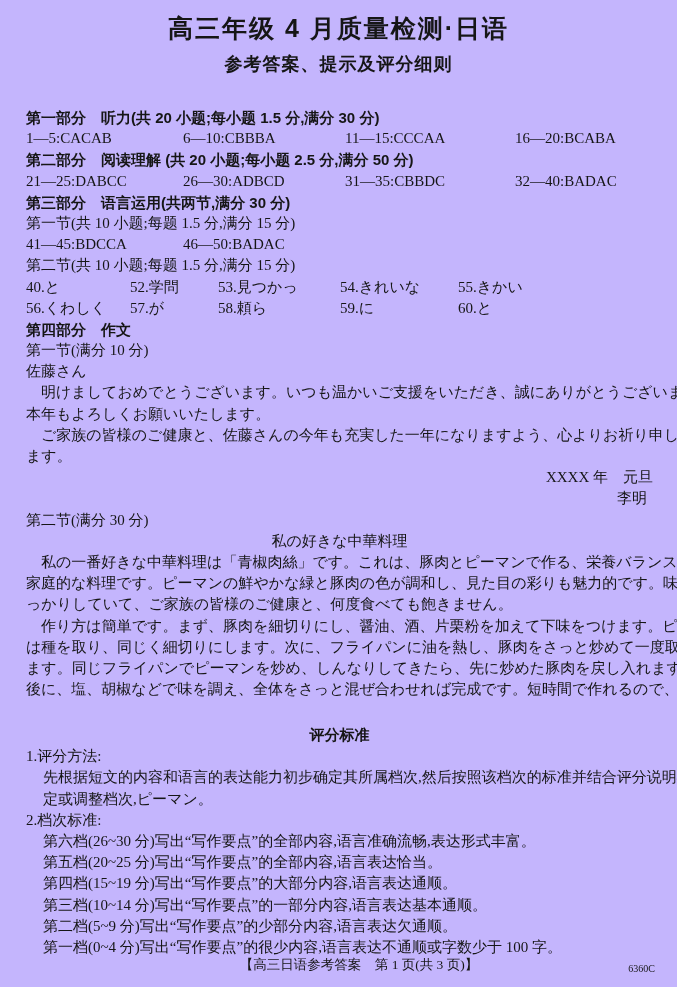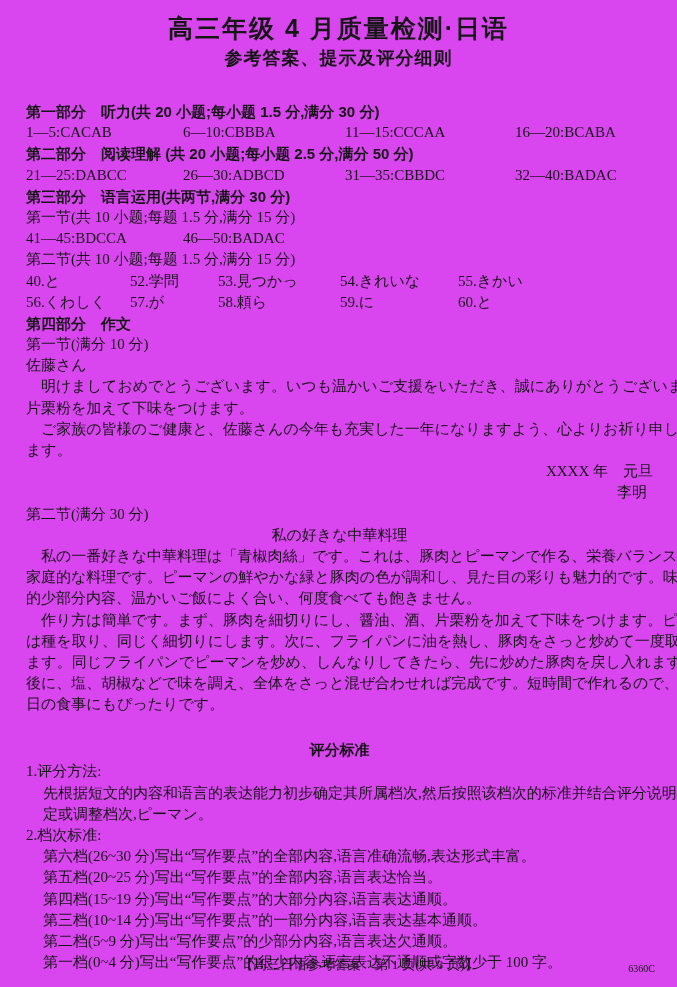--- a/index.html
+++ b/index.html
@@ -1,30 +1,30 @@
 <!DOCTYPE html>
 <html><head>
 <meta charset="utf-8">
 <style>
   html,body{margin:0;padding:0;background:#ffffff;}
   .page{
     position:relative;
     width:677px;height:987px;
-    background:#d946ef;
+    background:#c4b5fd;
     color:#161616;
     font-family:"Liberation Serif","DejaVu Serif",serif;
     overflow:hidden;
   }
   .titleblock{padding-top:12px;text-align:center;}
   .doc-title{
     font-size:25px;font-weight:bold;letter-spacing:2px;
     font-family:"Liberation Sans","DejaVu Sans",sans-serif;
   }
   .doc-subtitle{
-    font-size:18px;font-weight:bold;letter-spacing:1px;margin-top:1px;
+    font-size:18px;font-weight:bold;letter-spacing:1px;margin-top:7px;
     font-family:"Liberation Sans","DejaVu Sans",sans-serif;
   }
   .content{padding:31px 24px 0 26px;}
   .line{
     font-size:15px;line-height:21.2px;height:21.2px;
     white-space:nowrap;
   }
   .part{
     font-weight:bold;
     font-family:"Liberation Sans","DejaVu Sans",sans-serif;
@@ -105,36 +105,35 @@
       <span>58.頼ら</span>
       <span>59.に</span>
       <span>60.と</span>
     </div>
 
     <div class="line part">第四部分　作文</div>
     <div class="line">第一节(满分 10 分)</div>
 
     <div class="line">佐藤さん</div>
     <div class="line indent">明けましておめでとうございます。いつも温かいご支援をいただき、誠にありがとうございます。</div>
-    <div class="line">片栗粉を加えて下味をつけます。</div>
+    <div class="line">本年もよろしくお願いいたします。</div>
     <div class="line indent">ご家族の皆様のご健康と、佐藤さんの今年も充実した一年になりますよう、心よりお祈り申し上げ</div>
     <div class="line">ます。</div>
     <div class="line right">XXXX 年　元旦</div>
     <div class="line right-sign">李明</div>
 
     <div class="line">第二节(满分 30 分)</div>
     <div class="line center">私の好きな中華料理</div>
     <div class="line indent">私の一番好きな中華料理は「青椒肉絲」です。これは、豚肉とピーマンで作る、栄養バランスのよい</div>
     <div class="line">家庭的な料理です。ピーマンの鮮やかな緑と豚肉の色が調和し、見た目の彩りも魅力的です。味がし</div>
-    <div class="line">的少部分内容、温かいご飯によく合い、何度食べても飽きません。</div>
+    <div class="line">っかりしていて、ご家族の皆様のご健康と、何度食べても飽きません。</div>
     <div class="line indent">作り方は簡単です。まず、豚肉を細切りにし、醤油、酒、片栗粉を加えて下味をつけます。ピーマン</div>
     <div class="line">は種を取り、同じく細切りにします。次に、フライパンに油を熱し、豚肉をさっと炒めて一度取り出し</div>
     <div class="line">ます。同じフライパンでピーマンを炒め、しんなりしてきたら、先に炒めた豚肉を戻し入れます。最</div>
     <div class="line">後に、塩、胡椒などで味を調え、全体をさっと混ぜ合わせれば完成です。短時間で作れるので、忙しい</div>
-    <div class="line">日の食事にもぴったりです。</div>
 
     <div class="line center-bold">评分标准</div>
     <div class="line">1.评分方法:</div>
     <div class="line indent2">先根据短文的内容和语言的表达能力初步确定其所属档次,然后按照该档次的标准并结合评分说明确</div>
     <div class="line indent2">定或调整档次,ピーマン。</div>
     <div class="line">2.档次标准:</div>
     <div class="line indent2">第六档(26~30 分)写出“写作要点”的全部内容,语言准确流畅,表达形式丰富。</div>
     <div class="line indent2">第五档(20~25 分)写出“写作要点”的全部内容,语言表达恰当。</div>
     <div class="line indent2">第四档(15~19 分)写出“写作要点”的大部分内容,语言表达通顺。</div>
     <div class="line indent2">第三档(10~14 分)写出“写作要点”的一部分内容,语言表达基本通顺。</div>

